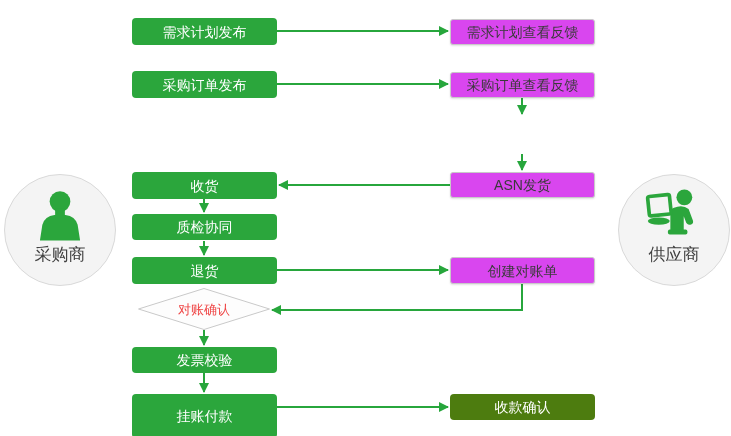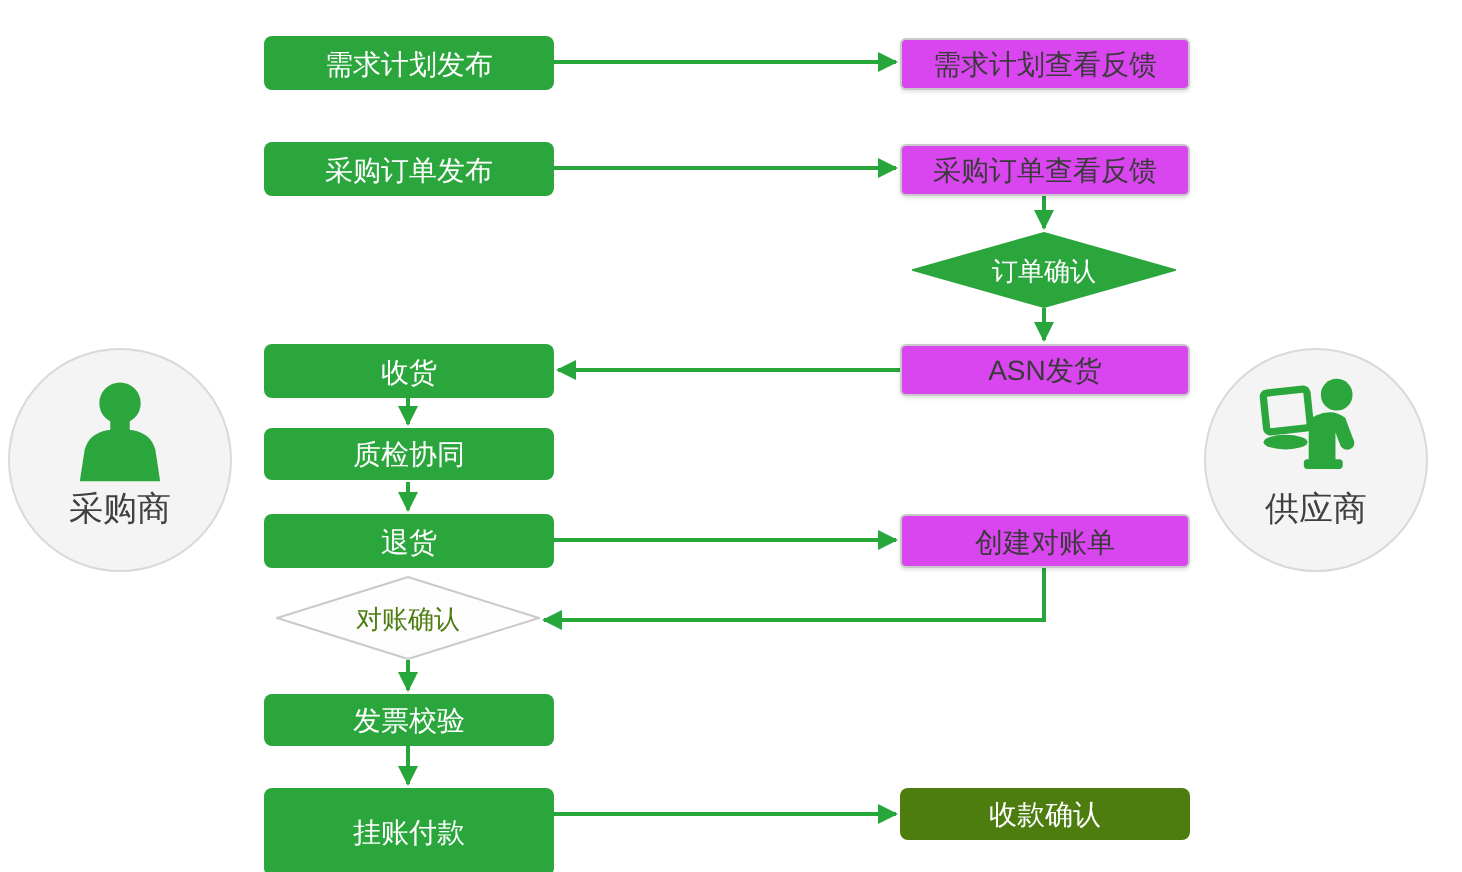--- a/index.html
+++ b/index.html
@@ -14,21 +14,21 @@
     box-sizing:border-box;font-size:14px;line-height:1;
   }
   .node .node-label{position:relative;z-index:2;}
   .green-box{background:#2BA63C;color:#ffffff;border-radius:4px;}
   .red-box{background:#4d7c0f;color:#ffffff;border-radius:4px;}
   .white-box{
     background:#d946ef;border:1px solid #c9c9c9;border-radius:3px;color:#3a3a3a;
     box-shadow:0 1px 2px rgba(0,0,0,0.12);
   }
   .green-diamond{color:#ffffff;font-size:13px;}
-  .white-diamond{color:#4d7c0f;font-size:13px;}
+  .white-diamond{color:#ef4444;font-size:13px;}
   .node svg.diamond-shape{position:absolute;left:0;top:0;width:100%;height:100%;z-index:1;}
   .actor{
     position:absolute;width:112px;height:112px;border-radius:50%;
     background:#f4f4f4;border:1px solid #d9d9d9;box-sizing:border-box;
     display:flex;flex-direction:column;align-items:center;justify-content:flex-start;
   }
   .actor-icon{margin-top:12px;width:62px;height:56px;}
   .actor-label{font-size:17px;color:#404040;margin-top:0;}
 </style>
 </head>
@@ -62,26 +62,20 @@
       </div>
       <div class="node white-box" style="left: 450px; top: 19px; width: 145px; height: 26px;">
         <span class="node-label">需求计划查看反馈</span>
       </div>
       <div class="node green-box" style="left: 132px; top: 71px; width: 145px; height: 27px;">
         <span class="node-label">采购订单发布</span>
       </div>
       <div class="node white-box" style="left: 450px; top: 72px; width: 145px; height: 26px;">
         <span class="node-label">采购订单查看反馈</span>
       </div>
-      <div class="node green-diamond" style="left: 456px; top: 116px; width: 132px; height: 38px;">
-        <svg class="diamond-shape" viewBox="0 0 132 38">
-          <polygon points="66,0.5 131.5,19 66,37.5 0.5,19" fill="#2BA63C" stroke="#2BA63C"></polygon>
-        </svg>
-        <span class="node-label">订单确认</span>
-      </div>
       <div class="node white-box" style="left: 450px; top: 172px; width: 145px; height: 26px;">
         <span class="node-label">ASN发货</span>
       </div>
       <div class="node green-box" style="left: 132px; top: 172px; width: 145px; height: 27px;">
         <span class="node-label">收货</span>
       </div>
       <div class="node green-box" style="left: 132px; top: 214px; width: 145px; height: 26px;">
         <span class="node-label">质检协同</span>
       </div>
       <div class="node green-box" style="left: 132px; top: 257px; width: 145px; height: 27px;">
@@ -109,21 +103,21 @@
 
   <div class="actor" style="left:4px;top:174px;">
     <svg class="actor-icon" viewBox="0 0 100 92">
       <circle cx="50" cy="24" r="17" fill="#2BA63C"></circle>
       <rect x="42" y="36" width="16" height="12" fill="#2BA63C"></rect>
       <path d="M17,88 L21,62 Q25,48 41,46 L59,46 Q75,48 79,62 L83,88 Z" fill="#2BA63C"></path>
     </svg>
     <div class="actor-label">采购商</div>
   </div>
 
-  <div class="actor" style="left:602px;top:174px;text-align:center;">
+  <div class="actor" style="left:618px;top:174px;text-align:center;">
     <svg class="actor-icon" viewBox="0 0 100 92">
       <circle cx="67" cy="17" r="13" fill="#2BA63C"></circle>
       <path d="M50,34 Q64,28 74,36 L80,52 Q84,60 77,62 Q71,63 69,56 L66,48 L66,74 L44,74 L44,44 Q44,36 50,34 Z" fill="#2BA63C"></path>
       <rect x="8" y="14" width="36" height="32" rx="3" fill="none" stroke="#2BA63C" stroke-width="6" transform="rotate(-6 26 30)"></rect>
       <ellipse cx="25" cy="56" rx="18" ry="6" fill="#2BA63C"></ellipse>
       <rect x="40" y="70" width="32" height="8" rx="3" fill="#2BA63C"></rect>
     </svg>
     <div class="actor-label">供应商</div>
   </div>
 

